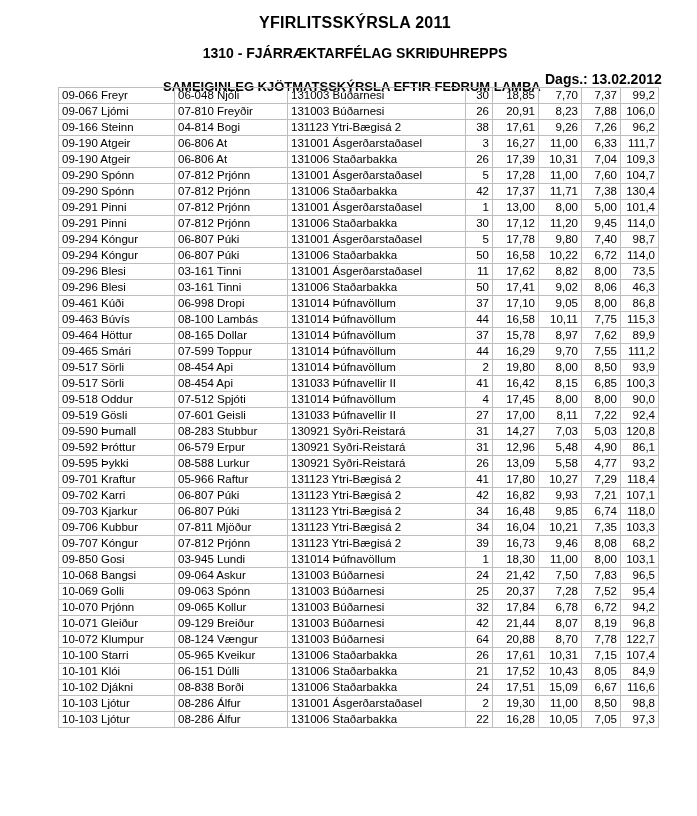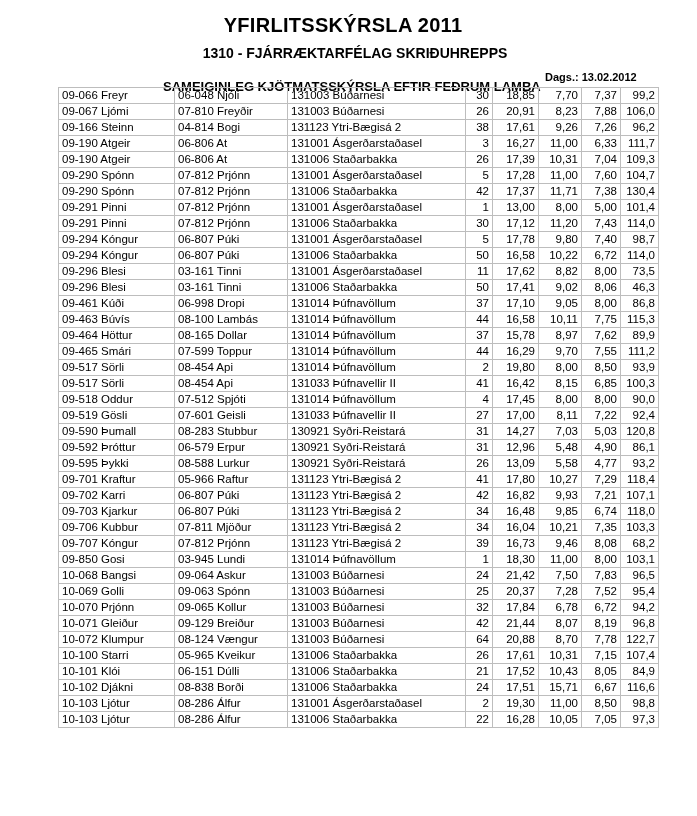--- a/index.html
+++ b/index.html
@@ -1,22 +1,22 @@
 <!DOCTYPE html>
 <html><head>
 <meta charset="utf-8">
 <style>
   html, body { margin: 0; padding: 0; background: #ffffff; }
   body { width: 697px; height: 816px; position: relative; overflow: hidden;
          font-family: "Liberation Sans", sans-serif; color: #000; }
   .title { position: absolute; left: 0; width: 697px; text-align: center; font-weight: bold; }
-  #t1 { top: 14px; font-size: 20px; left: 28px; width: 630px; letter-spacing: 0.3px; }
+  #t1 { top: 14px; font-size: 16px; left: 40px; width: 630px; letter-spacing: 0.3px; }
   #t2 { top: 45px; font-size: 14px; left: 40px; width: 630px; }
   #t3 { top: 69px; left: 163px; font-size: 13px; text-align: left; width: auto; margin-top: 10px; }
-  #date { position: absolute; top: 71px; left: 545px; font-size: 11px; font-weight: bold; }
+  #date { position: absolute; top: 71px; left: 545px; font-size: 14px; font-weight: bold; }
   table { position: absolute; left: 58px; top: 87px; border-collapse: collapse; table-layout: fixed; width: 590px; }
   td { border: 1px solid #bdbdbd; height: 15px; padding: 0 3px; font-size: 11.5px; line-height: 15px;
        white-space: nowrap; overflow: hidden; }
   td.num { text-align: right; }
   col.c1 { width: 116px; } col.c2 { width: 113px; } col.c3 { width: 178px; }
   col.c4 { width: 27px; } col.c5 { width: 46px; } col.c6 { width: 43px; }
   col.c7 { width: 39px; } col.c8 { width: 38px; }
 </style>
 </head>
 <body>
@@ -118,21 +118,21 @@
         <td class="num">5,00</td>
         <td class="num">101,4</td>
       </tr>
       <tr>
         <td>09-291 Pinni</td>
         <td>07-812 Prjónn</td>
         <td>131006 Staðarbakka</td>
         <td class="num">30</td>
         <td class="num">17,12</td>
         <td class="num">11,20</td>
-        <td class="num">7,43</td>
+        <td class="num">9,45</td>
         <td class="num">114,0</td>
       </tr>
       <tr>
         <td>09-294 Kóngur</td>
         <td>06-807 Púki</td>
         <td>131001 Ásgerðarstaðasel</td>
         <td class="num">5</td>
         <td class="num">17,78</td>
         <td class="num">9,80</td>
         <td class="num">7,40</td>
@@ -407,21 +407,21 @@
         <td class="num">10,43</td>
         <td class="num">8,05</td>
         <td class="num">84,9</td>
       </tr>
       <tr>
         <td>10-102 Djákni</td>
         <td>08-838 Borði</td>
         <td>131006 Staðarbakka</td>
         <td class="num">24</td>
         <td class="num">17,51</td>
-        <td class="num">15,71</td>
+        <td class="num">15,09</td>
         <td class="num">6,67</td>
         <td class="num">116,6</td>
       </tr>
       <tr>
         <td>10-103 Ljótur</td>
         <td>08-286 Álfur</td>
         <td>131001 Ásgerðarstaðasel</td>
         <td class="num">2</td>
         <td class="num">19,30</td>
         <td class="num">11,00</td>

